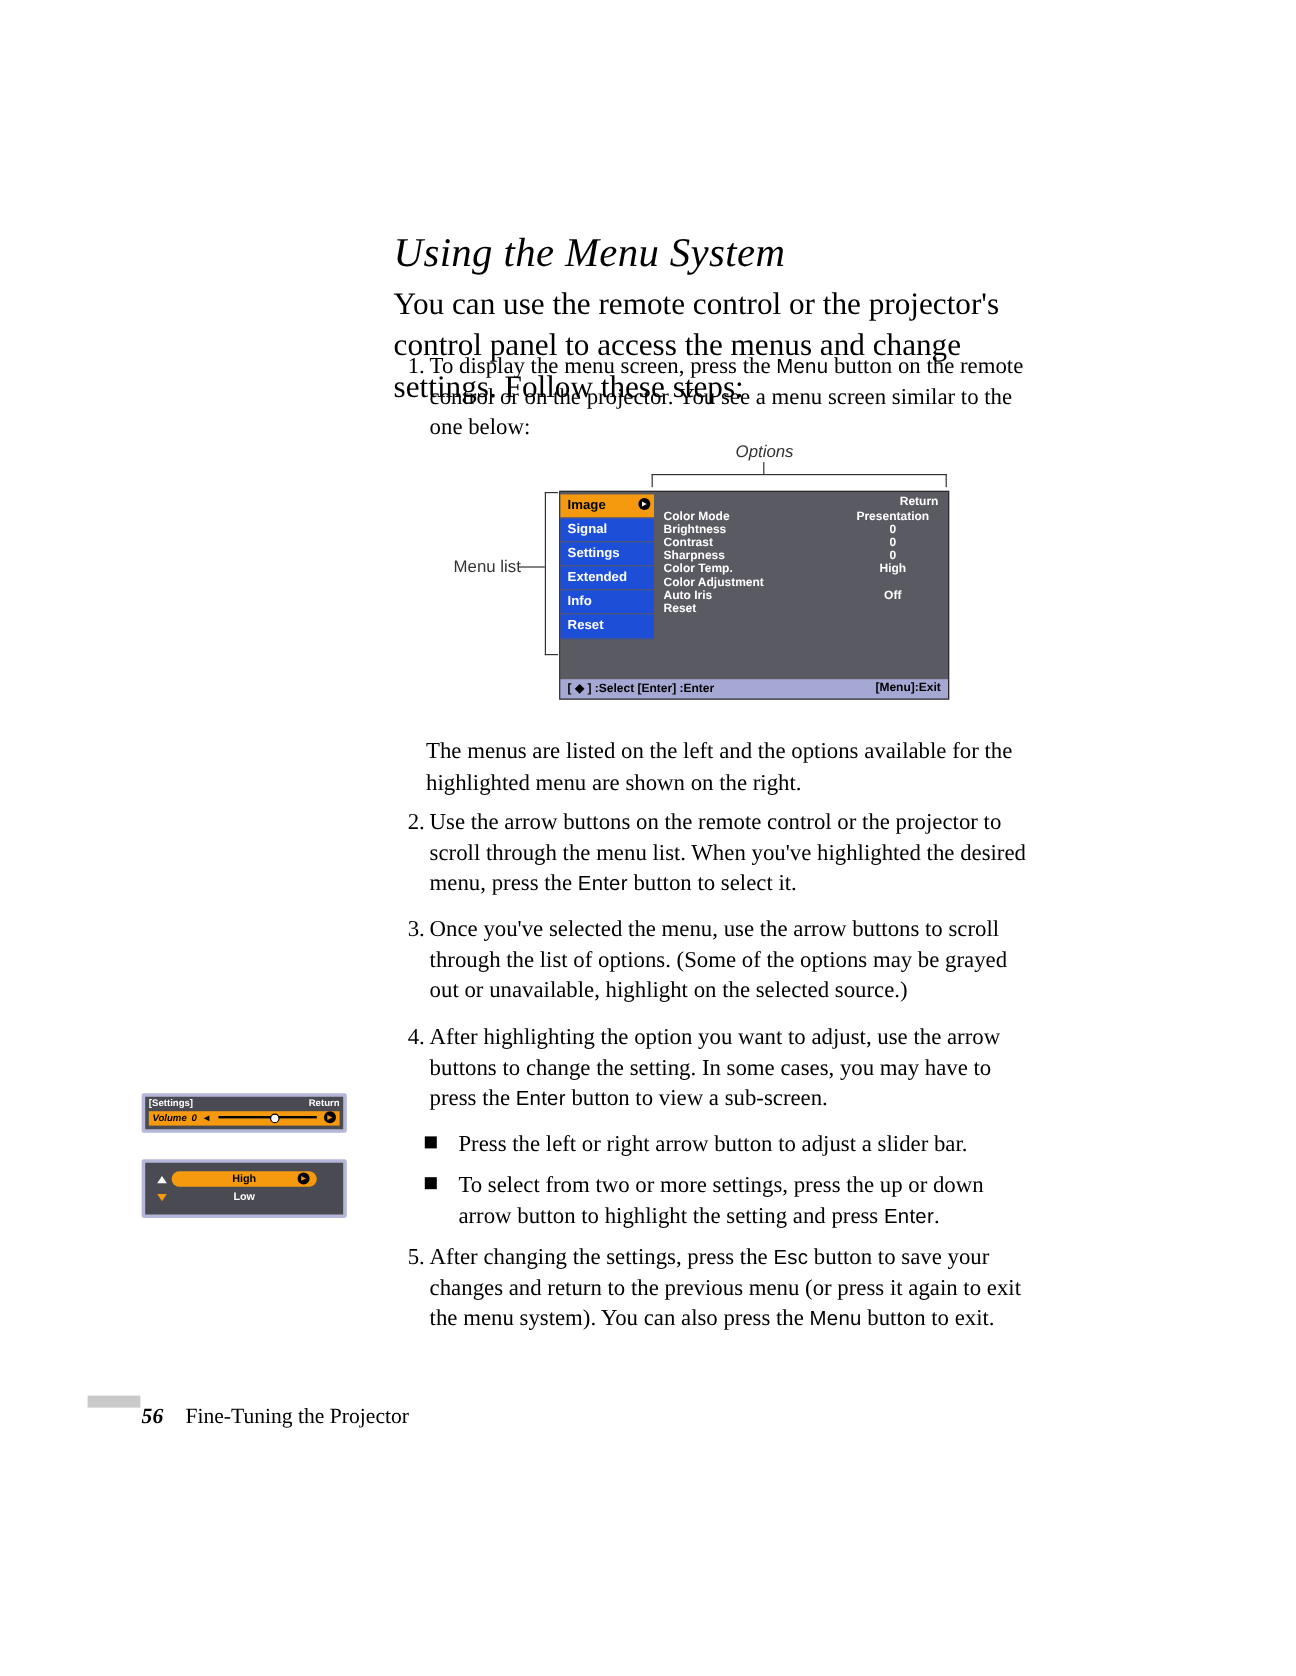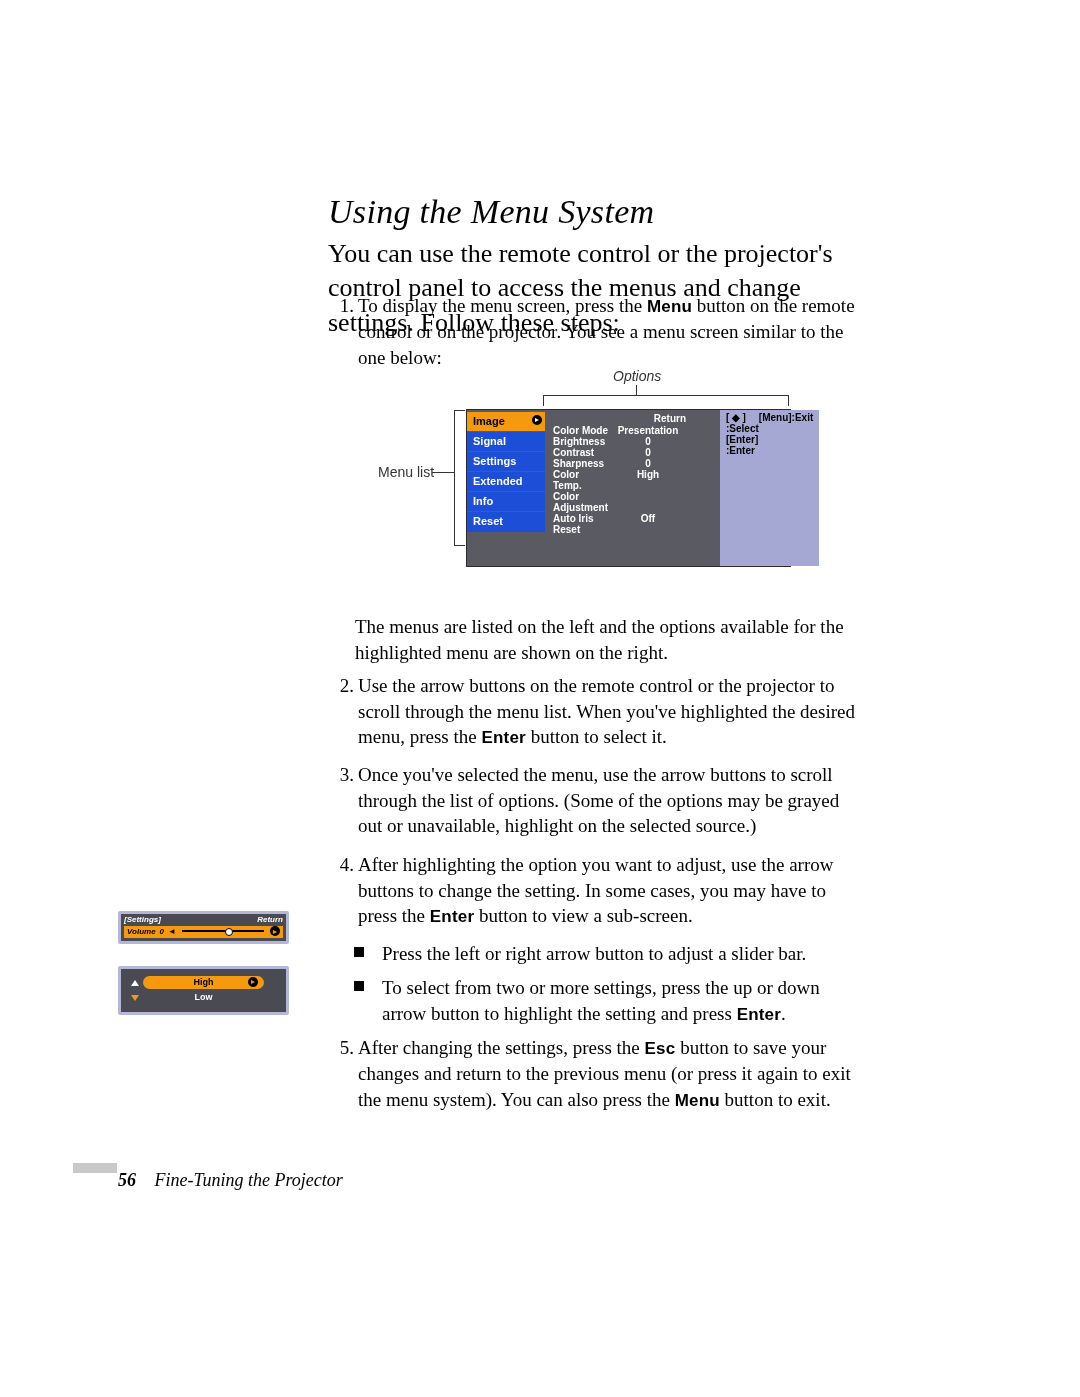--- a/index.html
+++ b/index.html
@@ -51,21 +51,20 @@
     text-align: right;
   }
   .step-body {
     margin-left: 26px;
     padding-left: 4px;
   }
   .sans {
     font-family: Arial, Helvetica, sans-serif;
     font-size: 17px;
     letter-spacing: 0.2px;
-    font-weight: bold;
   }
   .after-img {
     position: absolute;
     left: 355px;
     width: 510px;
     font-size: 19px;
     line-height: 1.35;
   }
   .bullet-row {
     position: absolute;
@@ -131,23 +130,23 @@
     position: absolute;
     left: 138px;
     top: 46px;
     width: 325px;
     font-family: Arial, Helvetica, sans-serif;
   }
   .osd-main {
     background: #5a5a62;
     border: 1px solid #2b2b2f;
     display: flex;
+    flex-direction: column;
     font-size: 11px;
     color: #fff;
-    gap: 26px;
   }
   .osd-body {
     display: flex;
     min-height: 156px;
   }
   .osd-left {
     width: 78px;
     padding: 2px 0 2px 0;
     background: #5a5a62;
   }
@@ -222,21 +221,20 @@
   .side1 .frame {
     background: #4a4a52;
     border: 3px solid #b5b7d8;
     border-radius: 2px;
     padding: 0 0 3px 0;
   }
   .side1 .hdr {
     display:flex; justify-content: space-between;
     padding: 1px 3px;
     font-size: 8px;
-    font-style: italic;
   }
   .side1 .vol {
     margin: 1px 3px 0 3px;
     background: #f59a0f;
     color: #000;
     font-size: 8px;
     padding: 0 3px 2px 3px;
     display:flex;
     align-items:center;
     gap:4px;
@@ -302,21 +300,20 @@
     left: 118px;
     top: 1170px;
     font-size: 18px;
   }
   .footer .pg {
     font-weight: bold;
     font-style: italic;
     margin-right: 14px;
   }
   .footer .ch {
-    font-style: italic;
     margin-top: 44px;
   }
   .footer-rule {
     position:absolute;
     left: 73px;
     top: 1163px;
     width: 44px;
     height: 10px;
     background: #c9c9c9;
   }

